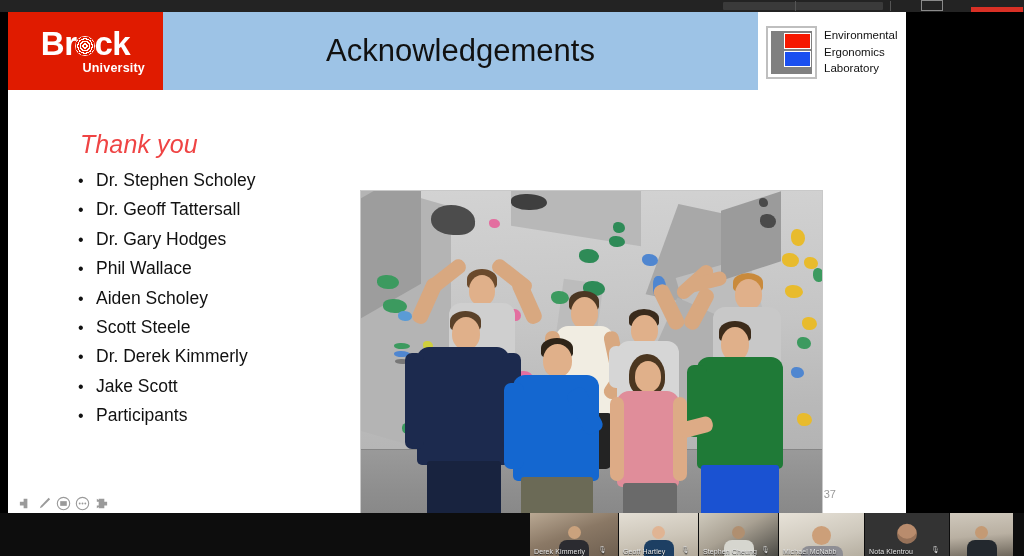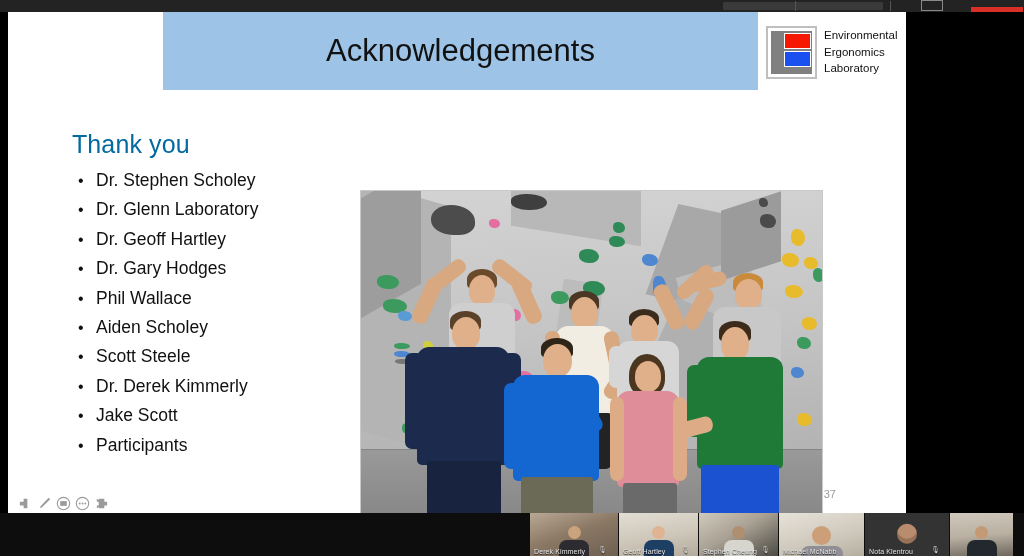--- a/index.html
+++ b/index.html
@@ -89,22 +89,22 @@
     position: absolute; left: 16px; top: 23px; width: 27px; height: 16px; background: #1a4ff0;
     border: 1px solid #fff;
   }
   .eel-text { display: flex; flex-direction: column; gap: 2px; }
   .eel-text span { font-size: 11.5px; color: #111; line-height: 1.28; white-space: nowrap; }
 
   
   .body-area { position: absolute; left: 0; top: 78px; width: 898px; height: 423px; background:#fff; }
 
   .thanks {
-    position: absolute; left: 64px; top: 40px;
-    font-size: 25px; color: #0369a1; letter-spacing: .1px;
+    position: absolute; left: 72px; top: 40px;
+    font-size: 25px; color: #ef4444; letter-spacing: .1px; font-style: italic;
   }
   .blist { position: absolute; left: 66px; top: 76px; width: 285px; }
   .blist li {
     list-style: none; position: relative; padding-left: 22px;
     font-size: 17.5px; color: #111; line-height: 29.4px; white-space: nowrap;
   }
   .blist li::before {
     content: "•"; position: absolute; left: 4px; top: 0; font-size: 16px; color: #111;
   }
 
@@ -180,20 +180,28 @@
     <div class="chrome-div2"></div>
     <div class="chrome-box"></div>
     <div class="chrome-red"></div>
   </div>
 
   <div class="slide">
 
     <div class="hdr-band">
       <div class="hdr-blue"></div>
 
+      <div class="hdr-brock">
+        <div class="brock-word">
+          <span>Br</span>
+          <span class="brock-thumb"></span>
+          <span>ck</span>
+        </div>
+        <div class="brock-sub">University</div>
+      </div>
 
       <div class="hdr-title">Acknowledgements</div>
 
       <div class="eel">
         <div class="eel-mark">
           <div class="grey-L"></div>
           <div class="sw-red"></div>
           <div class="sw-blue"></div>
         </div>
         <div class="eel-text">
@@ -203,22 +211,21 @@
         </div>
       </div>
     </div>
 
     <div class="body-area">
 
       <div class="thanks">Thank you</div>
 
       <ul class="blist">
         <li>Dr. Stephen Scholey</li>
-        <li>Dr. Glenn Laboratory</li>
-        <li>Dr. Geoff Hartley</li>
+        <li>Dr. Geoff Tattersall</li>
         <li>Dr. Gary Hodges</li>
         <li>Phil Wallace</li>
         <li>Aiden Scholey</li>
         <li>Scott Steele</li>
         <li>Dr. Derek Kimmerly</li>
         <li>Jake Scott</li>
         <li>Participants</li>
       </ul>
 
       <div class="photo">

